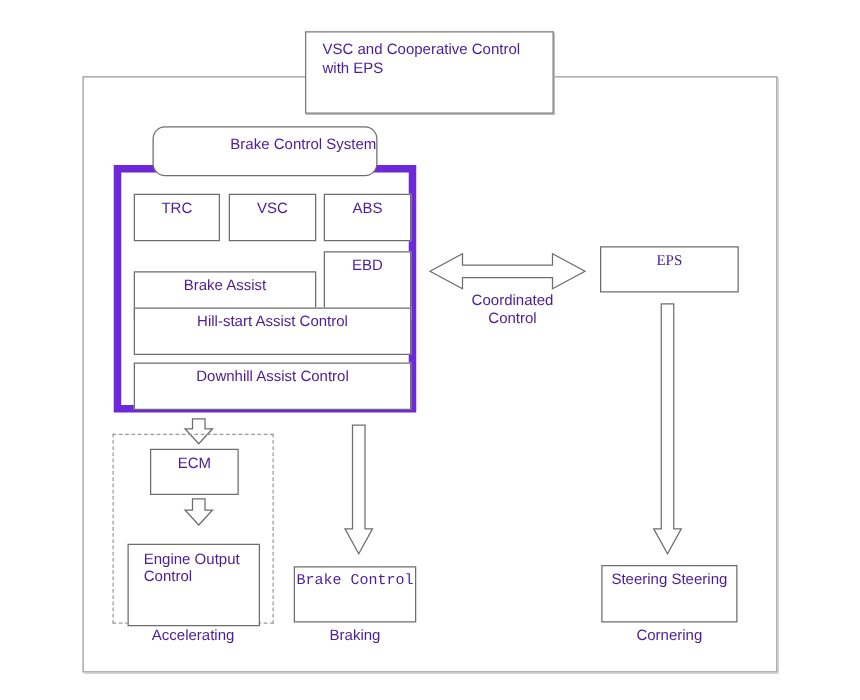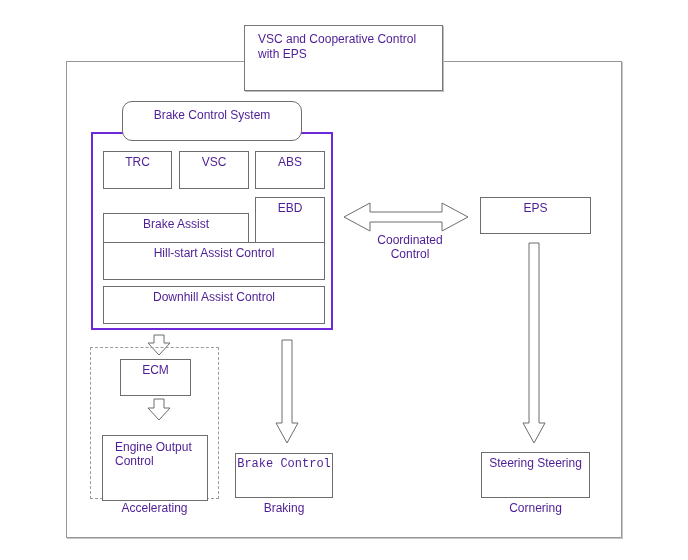--- a/index.html
+++ b/index.html
@@ -18,25 +18,25 @@
     text-align:center;padding-top:3px;
   }
   .title-box{
     left:244px;top:25px;width:199px;height:66px;z-index:4;
     background:#ffffff;border:1px solid #787878;box-shadow:1px 1px 0 #bdbdbd;
     text-align:left;padding:6px 10px 0 13px;
   }
   .bcs-header{
     left:122px;top:101px;width:180px;height:40px;z-index:3;
     background:#ffffff;border:1px solid #6d6d6d;border-radius:10px;
-    text-align:center;padding-top:6px;
+    text-align:right;padding-top:6px;
   }
   .bcs-container{
     left:91px;top:132px;width:242px;height:198px;z-index:2;
-    background:#ffffff;border:2px solid #6d28d9;
+    background:#ffffff;border:6px solid #6d28d9;
   }
   .dashed-box{
     left:90px;top:347px;width:129px;height:152px;z-index:2;
     border:1px dashed #9b9b9b;
   }
   .caption{text-align:center;z-index:2;}
   .label-2line{z-index:2;text-align:center;line-height:14px;}
   svg{display:block;}
   .arrow-svg{z-index:2;}
   .arrow-shape{fill:#ffffff;stroke:#6d6d6d;stroke-width:1;}
@@ -79,21 +79,21 @@
     <div class="abs box" style="left:10px;top:152px;width:222px;height:38px;">
       <span>Downhill Assist Control</span>
     </div>
   </div>
 
   <svg class="abs arrow-svg" style="left:342px;top:201px;" width="128" height="32" viewBox="0 0 128 32">
     <polygon class="arrow-shape" points="2,16 28,2 28,11 100,11 100,2 126,16 100,30 100,21 28,21 28,30"></polygon>
   </svg>
   <div class="abs label-2line" style="left:371px;top:233px;width:78px;">Coordinated Control</div>
 
-  <div class="abs box" style="left:480px;top:197px;width:111px;height:37px;">
+  <div class="abs box" style="left:480px;top:197px;width:111px;height:37px;font-family:Liberation Serif, serif;">
     <span>EPS</span>
   </div>
 
   <svg class="abs arrow-svg" style="left:521px;top:242px;" width="26" height="202" viewBox="0 0 26 202">
     <polygon class="arrow-shape" points="8,1 18,1 18,181 24,181 13,201 2,181 8,181"></polygon>
   </svg>
 
   <div class="abs box" style="left:481px;top:452px;width:109px;height:46px;">
     <span>Steering Steering</span>
   </div>

